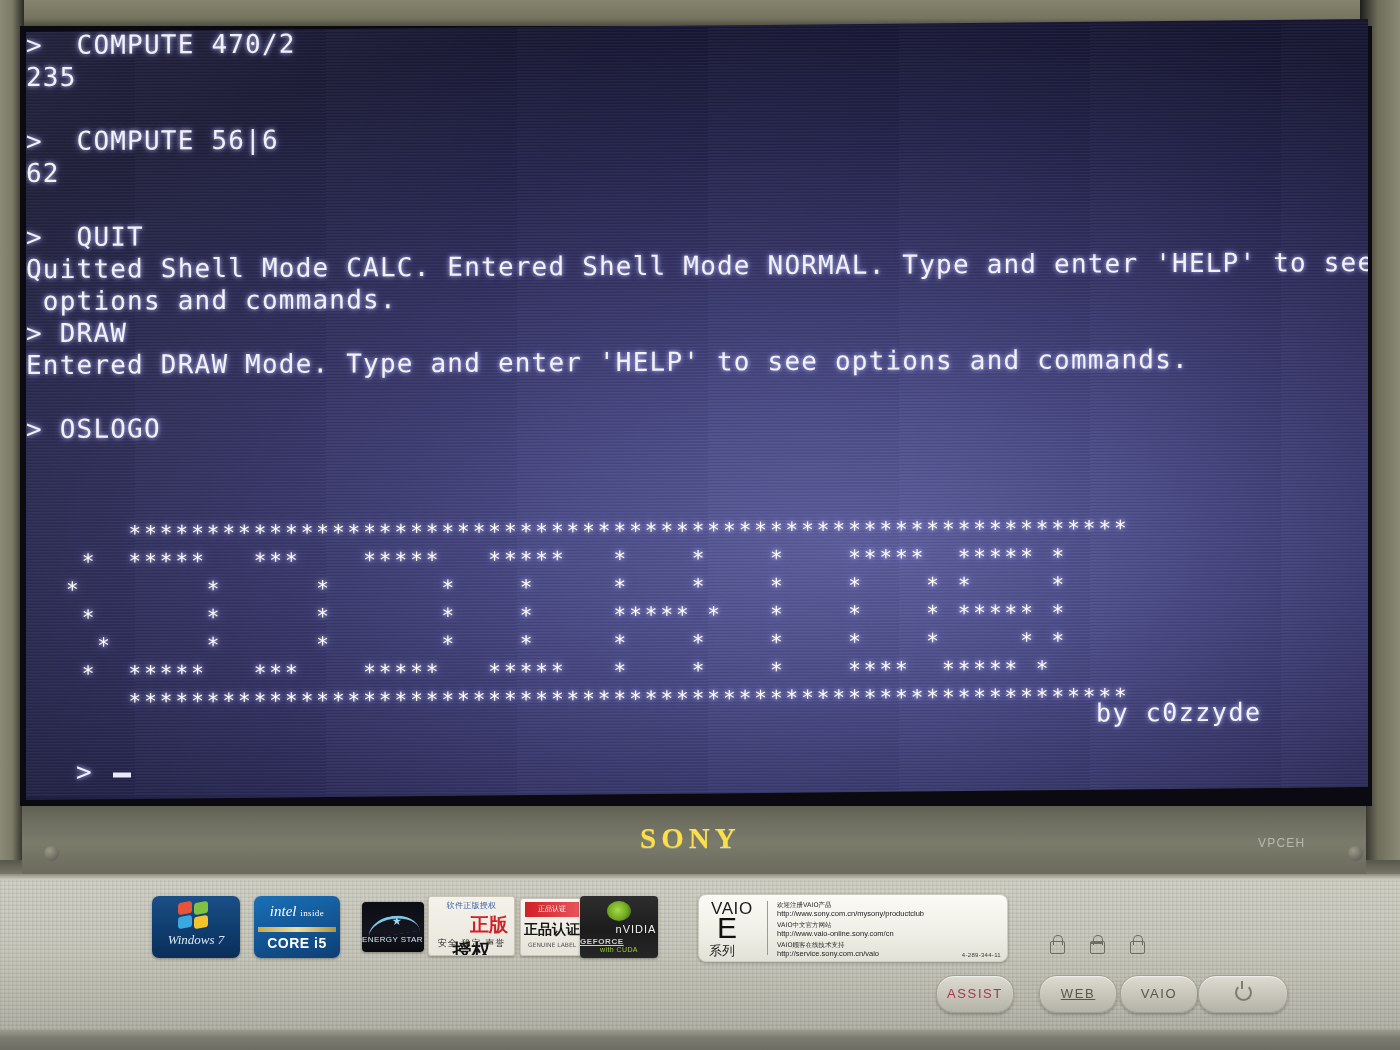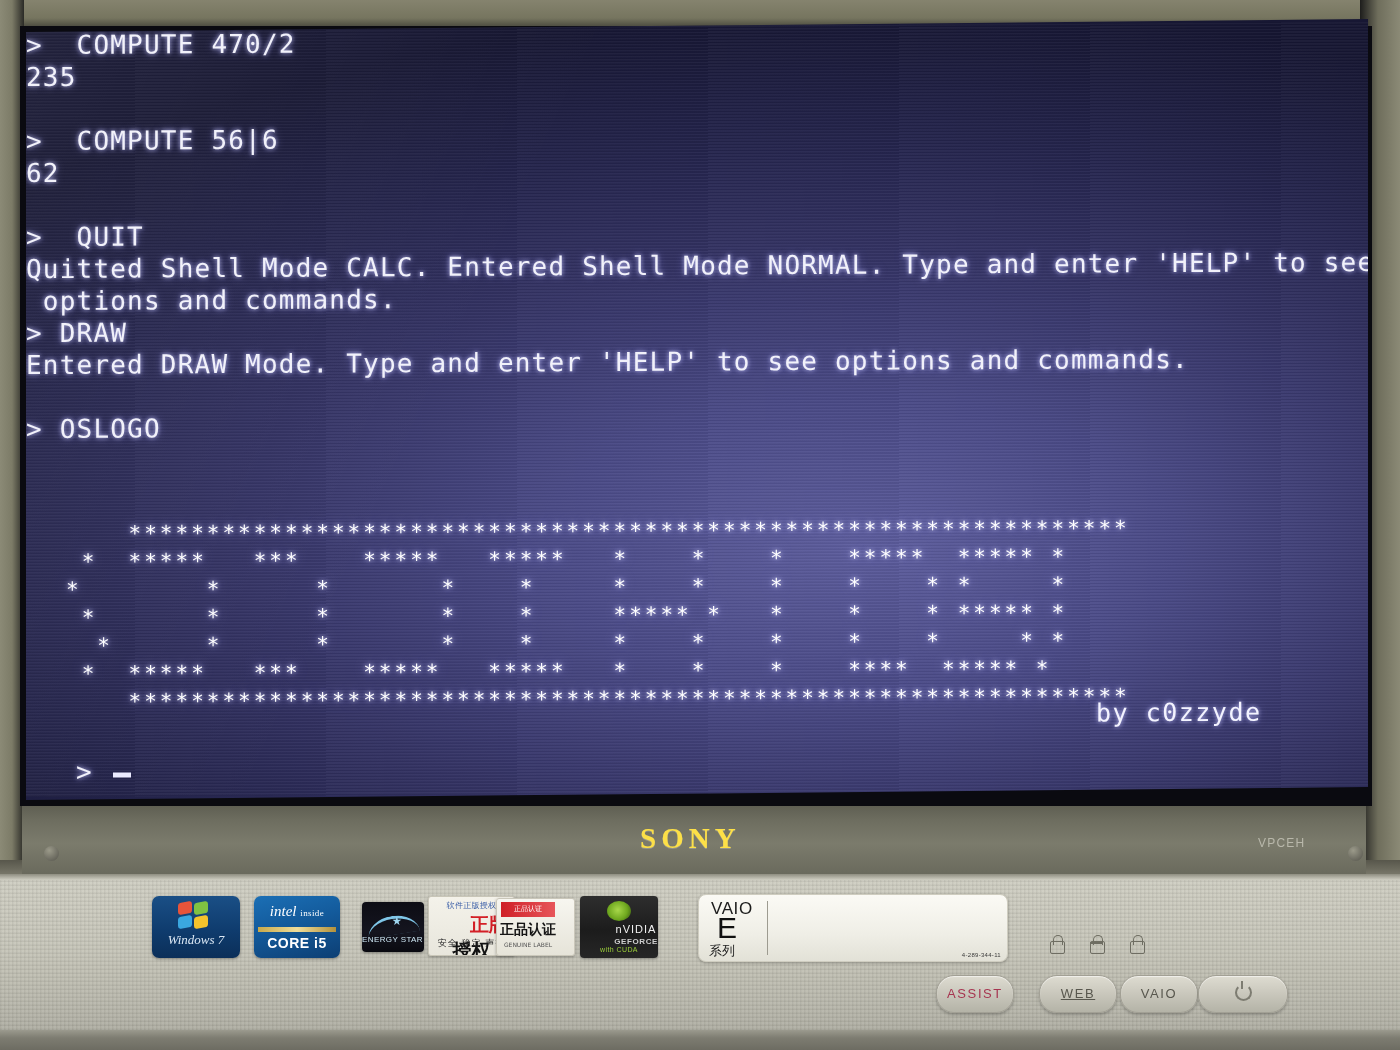--- a/index.html
+++ b/index.html
@@ -201,21 +201,21 @@
     position:absolute;left:0;top:15px;width:85px;text-align:center;
     font-family:"DejaVu Sans",sans-serif;font-size:19px;font-weight:700;color:#111;letter-spacing:0;
   }
   .sk-zheng .z-mid .red{color:#d31f26;margin-left:35px;}
   .sk-zheng .z-bot{
     position:absolute;left:0;top:40px;width:85px;text-align:center;
     font-family:"DejaVu Sans",sans-serif;font-size:9px;color:#222;letter-spacing:1px;
   }
 
   .sk-zheng2{
-    left:496px;top:898px;width:62px;height:56px;
+    left:520px;top:898px;width:62px;height:56px;
     background:linear-gradient(180deg,#f7f6f0 0%,#e6e4d9 100%);
     border:1px solid #cac7ba;box-shadow:0 1px 3px rgba(0,0,0,.3);border-radius:3px;padding-left:15px;
   }
   .sk-zheng2 .hdr{
     position:absolute;left:4px;top:3px;width:54px;height:15px;
     background:linear-gradient(90deg,#cf2027,#e7555a);
     color:#fff;font-family:"DejaVu Sans",sans-serif;font-size:7px;text-align:center;line-height:15px;
   }
   .sk-zheng2 .big{
     position:absolute;left:0;top:22px;width:62px;text-align:center;
@@ -233,22 +233,22 @@
   }
   .sk-nv .eye{
     position:absolute;left:27px;top:5px;width:24px;height:20px;border-radius:50%;
     background:radial-gradient(circle at 45% 45%,#a8d84a 0%,#6fa81f 55%,#2f4a0c 100%);
   }
   .sk-nv .nvlbl{
     position:absolute;left:17px;top:27px;width:78px;text-align:center;
     color:#f0f0f0;font-family:"Liberation Sans",sans-serif;font-size:11px;letter-spacing:1px;
   }
   .sk-nv .gf{
-    position:absolute;left:0;top:41px;width:78px;text-align:right;
-    color:#cfcfcf;font-family:"Liberation Sans",sans-serif;font-size:8px;letter-spacing:.6px;font-weight:700;
+    position:absolute;left:0;top:41px;width:78px;text-align:left;
+    color:#cfcfcf;font-family:"Liberation Sans",sans-serif;font-size:8px;letter-spacing:.6px;font-weight:700;text-decoration:underline;
   }
   .sk-nv .cuda{
     position:absolute;left:0;top:50px;width:78px;text-align:center;
     color:#9ccf3a;font-family:"Liberation Sans",sans-serif;font-size:7px;letter-spacing:.4px;
   }
 
   .sk-vaio{
     left:698px;top:894px;width:308px;height:66px;
     background:linear-gradient(180deg,#fbfaf5 0%,#efeee6 60%,#e2e1d7 100%);
     border:1px solid #cfcdc0;border-radius:8px;box-shadow:0 1px 3px rgba(0,0,0,.28);
@@ -408,20 +408,28 @@
     <div class="nvlbl">nVIDIA</div>
     <div class="gf">GEFORCE</div>
     <div class="cuda">with CUDA</div>
   </div>
 
   <div class="sticker sk-vaio">
     <div class="vname">VAIO</div>
     <div class="vE">E</div>
     <div class="vxi">系列</div>
     <div class="vrule"></div>
+    <div class="vcol" id="vaio-rows">
+        <div class="vcn">欢迎注册VAIO产品</div>
+        <div class="vurl">http://www.sony.com.cn/mysony/productclub</div>
+        <div class="vcn">VAIO中文官方网站</div>
+        <div class="vurl">http://www.vaio-online.sony.com/cn</div>
+        <div class="vcn">VAIO顾客在线技术支持</div>
+        <div class="vurl">http://service.sony.com.cn/vaio</div>
+      </div>
     <div class="vcode">4-289-344-11</div>
   </div>
 
   <div class="ind-icons">
     <div class="ind" style="left:0;">
         <div class="arc"></div>
         <div class="body"></div>
       </div>
     <div class="ind" style="left:40px;">
         <div class="arc"></div>

